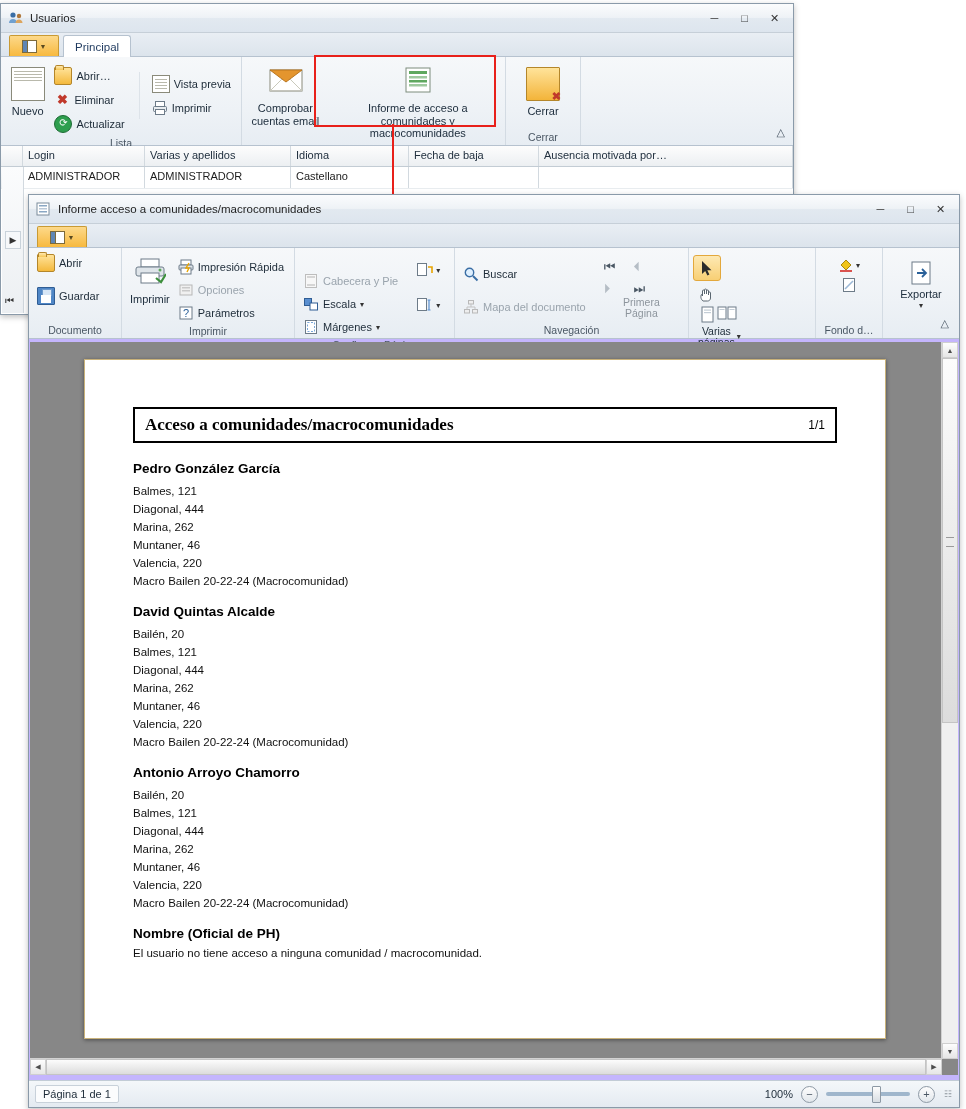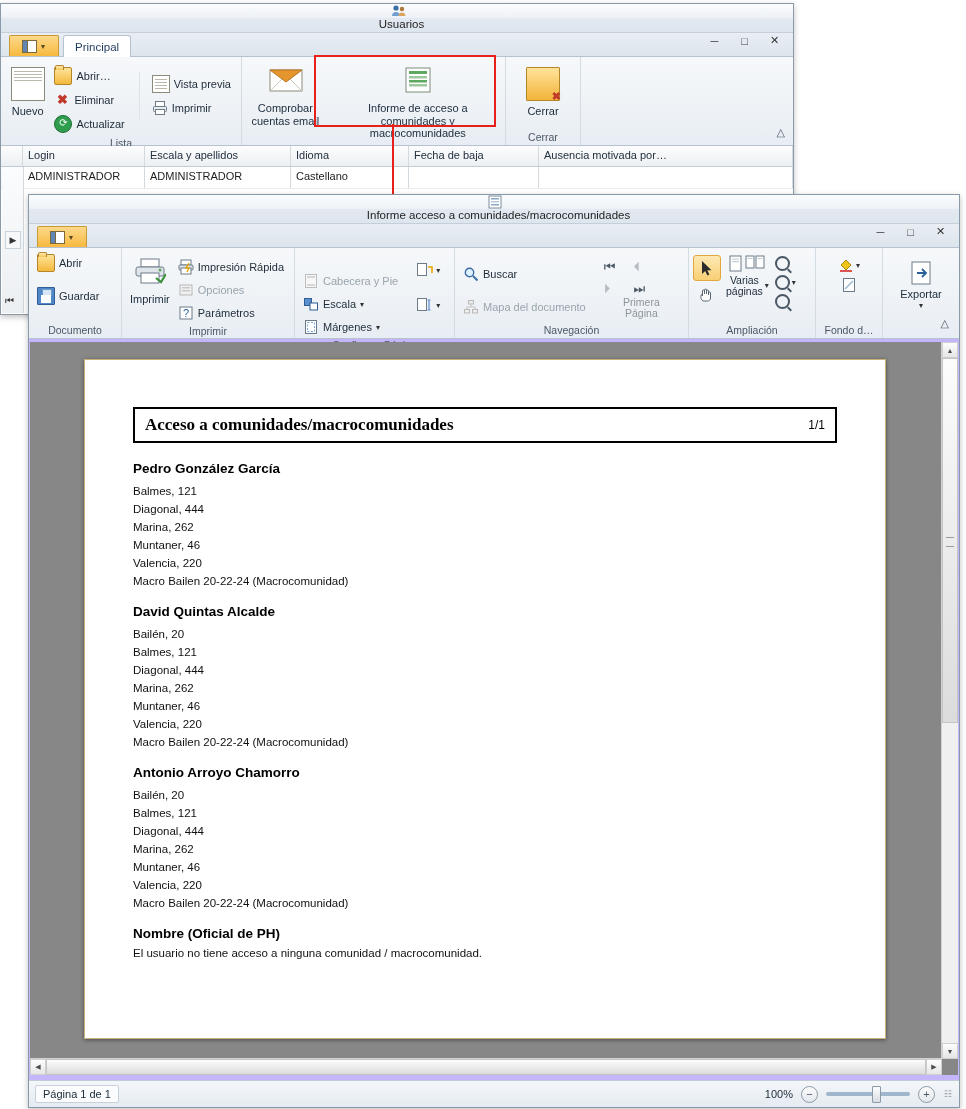--- a/index.html
+++ b/index.html
@@ -26,21 +26,20 @@
   .titlebar {
     height: 28px;
     background: linear-gradient(to bottom, #fbfcfd 0%, #eef2f6 48%, #e2e9f0 52%, #dde5ee 100%);
     border-bottom: 1px solid #c6cfd8;
     display: flex;
     align-items: center;
     padding: 0 4px 0 7px;
     font-size: 11.5px;
     color: #2b2b2b;
     position: relative;
-    flex-direction: column;
   }
   .title-text {
     margin-left: 6px;
     font-size: 11.5px;
     color: #1e1e1e;
   }
   .title-icon {
     width: 16px;
     height: 14px;
     display: inline-block;
@@ -475,21 +474,21 @@
       </div>
 
       <div style="flex:1;"></div>
       <div style="position:absolute; right:8px; bottom:6px; font-size:11px; color:#4a5764;">△</div>
     </div>
 
     <div style="position:absolute; left:0; right:0; top:142px; bottom:0; background:#fff;">
       <div class="grid-header">
         <div class="row-indicator"></div>
         <div class="gh-cell" style="width:122px;">Login</div>
-        <div class="gh-cell" style="width:146px;">Escala y apellidos</div>
+        <div class="gh-cell" style="width:146px;">Varias y apellidos</div>
         <div class="gh-cell" style="width:118px;">Idioma</div>
         <div class="gh-cell" style="width:130px;">Fecha de baja</div>
         <div class="gh-cell" style="flex:1;">Ausencia motivada por…</div>
       </div>
       <div class="grid-row">
         <div class="row-indicator"></div>
         <div class="gr-cell" style="width:122px;">ADMINISTRADOR</div>
         <div class="gr-cell" style="width:146px;">ADMINISTRADOR</div>
         <div class="gr-cell" style="width:118px;">Castellano</div>
         <div class="gr-cell" style="width:130px;"></div>
@@ -697,21 +696,21 @@
             <div style="position:absolute; left:168px; bottom:18px; text-align:center; font-size:10.5px; color:#8d959d; line-height:1.1;">
               <div>Primera</div>
               <div>Página</div>
             </div>
           </div>
         </div>
         <div class="rgroup-label">Navegación</div>
       </div>
 
       <div class="rgroup" style="width:118px;">
-        <div class="rgroup-body" style="align-items:flex-start; margin-top:4px;">
+        <div class="rgroup-body" style="align-items:flex-start; margin-top:4px;flex-direction:column;">
           <div style="display:flex; flex-direction:column; gap:3px;">
             <div style="width:26px; height:24px; border:1px solid #e3a83c; background:linear-gradient(to bottom,#fde9b4,#f8cf74); border-radius:3px; display:flex; align-items:center; justify-content:center;">
               <svg width="13" height="15" viewBox="0 0 13 15">
                   <path d="M1 0 L1 13 L4.2 10 L6.4 14.5 L8.4 13.6 L6.3 9.3 L10.5 9.3 Z" fill="#2b2b2b"></path>
                 </svg>
             </div>
             <div style="width:26px; height:22px; display:flex; align-items:center; justify-content:center;">
               <svg width="15" height="15" viewBox="0 0 15 15">
                   <path d="M4 13 C1.5 11 1.5 8 2.5 6.5 L3.5 8 V3 a1 1 0 012 0 v3 V2 a1 1 0 012 0 v4 V3 a1 1 0 012 0 v4 V5 a1 1 0 012 0 v5 c0 2-1.5 3-3 3z" fill="#fff" stroke="#5a6670"></path>
                 </svg>

